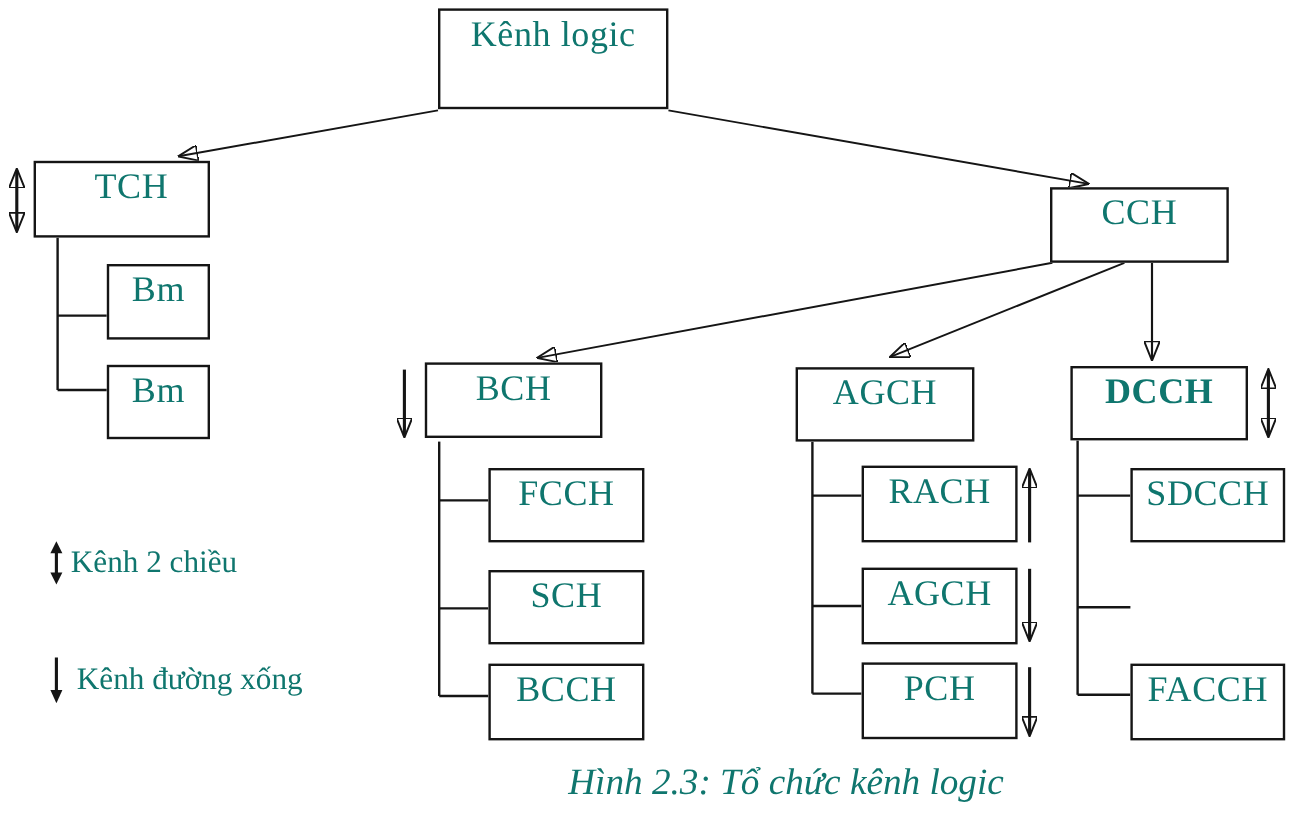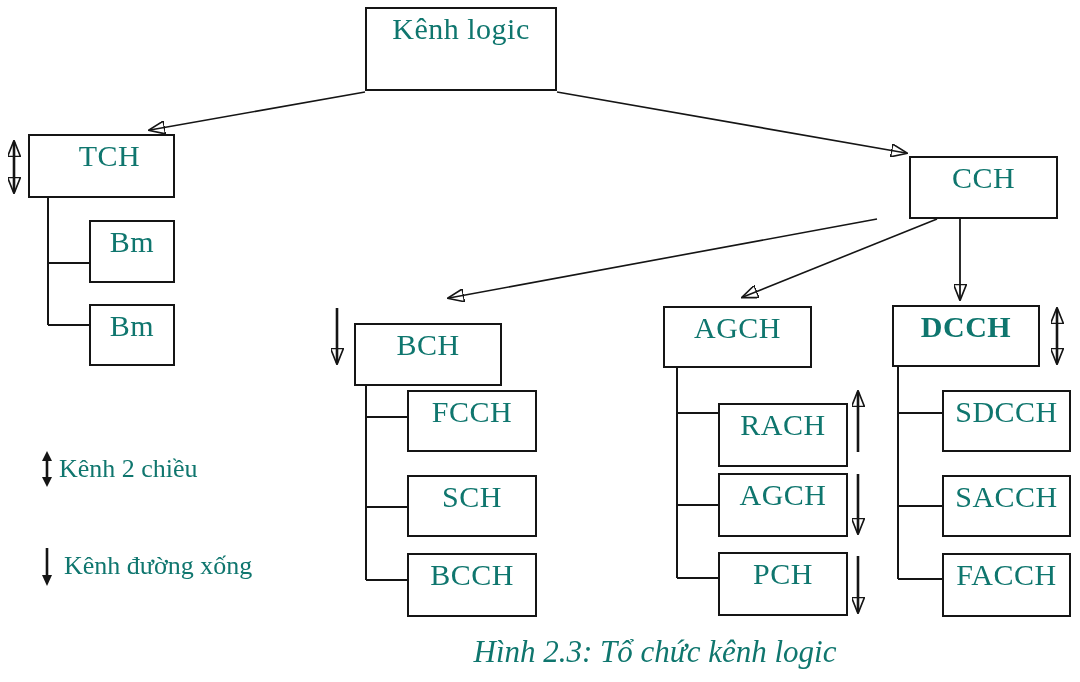--- a/index.html
+++ b/index.html
@@ -100,36 +100,35 @@
     <line x1="858" y1="474" x2="858" y2="533" stroke-width="2.6" marker-end="url(#head)"></line>
     <line x1="858" y1="556" x2="858" y2="612" stroke-width="2.6" marker-end="url(#head)"></line>
   </svg>
 
   <div class="node" style="left:365px; top:7px; width:192px; height:84px;">Kênh logic</div>
 
   <div class="node" style="left:28px; top:134px; width:147px; height:64px;padding-left:16px;">TCH</div>
   <div class="node" style="left:89px; top:220px; width:86px; height:63px;">Bm</div>
   <div class="node" style="left:89px; top:304px; width:86px; height:62px;">Bm</div>
 
-  <div class="node" style="left:909px; top:156px; width:149px; height:63px;">CCH</div>
+  <div class="node" style="left:875px; top:156px; width:149px; height:63px;">CCH</div>
 
-  <div class="node" style="left:354px; top:323px; width:148px; height:63px;">BCH</div>
+  <div class="node" style="left:354px; top:302px; width:148px; height:63px;">BCH</div>
   <div class="node" style="left:663px; top:306px; width:149px; height:62px;">AGCH</div>
   <div class="node" style="left:892px; top:305px; width:148px; height:62px;font-weight:bold;">DCCH</div>
 
   <div class="node" style="left:407px; top:390px; width:130px; height:62px;">FCCH</div>
   <div class="node" style="left:407px; top:475px; width:130px; height:62px;">SCH</div>
   <div class="node" style="left:407px; top:553px; width:130px; height:64px;">BCCH</div>
 
-  <div class="node" style="left:718px; top:403px; width:130px; height:64px;">RACH</div>
+  <div class="node" style="left:718px; top:388px; width:130px; height:64px;">RACH</div>
   <div class="node" style="left:718px; top:473px; width:130px; height:64px;">AGCH</div>
   <div class="node" style="left:718px; top:552px; width:130px; height:64px;">PCH</div>
 
   <div class="node" style="left:942px; top:390px; width:129px; height:62px;">SDCCH</div>
-  <div class="node" style="left:942px; top:475px; width:129px; height:62px;">SACCH</div>
   <div class="node" style="left:942px; top:553px; width:129px; height:64px;">FACCH</div>
 
   <div class="legend" style="left:38px; top:450px;">
     <svg class="glyph" width="18" height="38" viewBox="0 0 18 38">
       <line x1="9" y1="9" x2="9" y2="29" stroke-width="2.6"></line>
       <polygon points="9,1 4,11 14,11"></polygon>
       <polygon points="9,37 4,27 14,27"></polygon>
     </svg>
     <span class="lbl">Kênh 2 chiều</span>
   </div>

